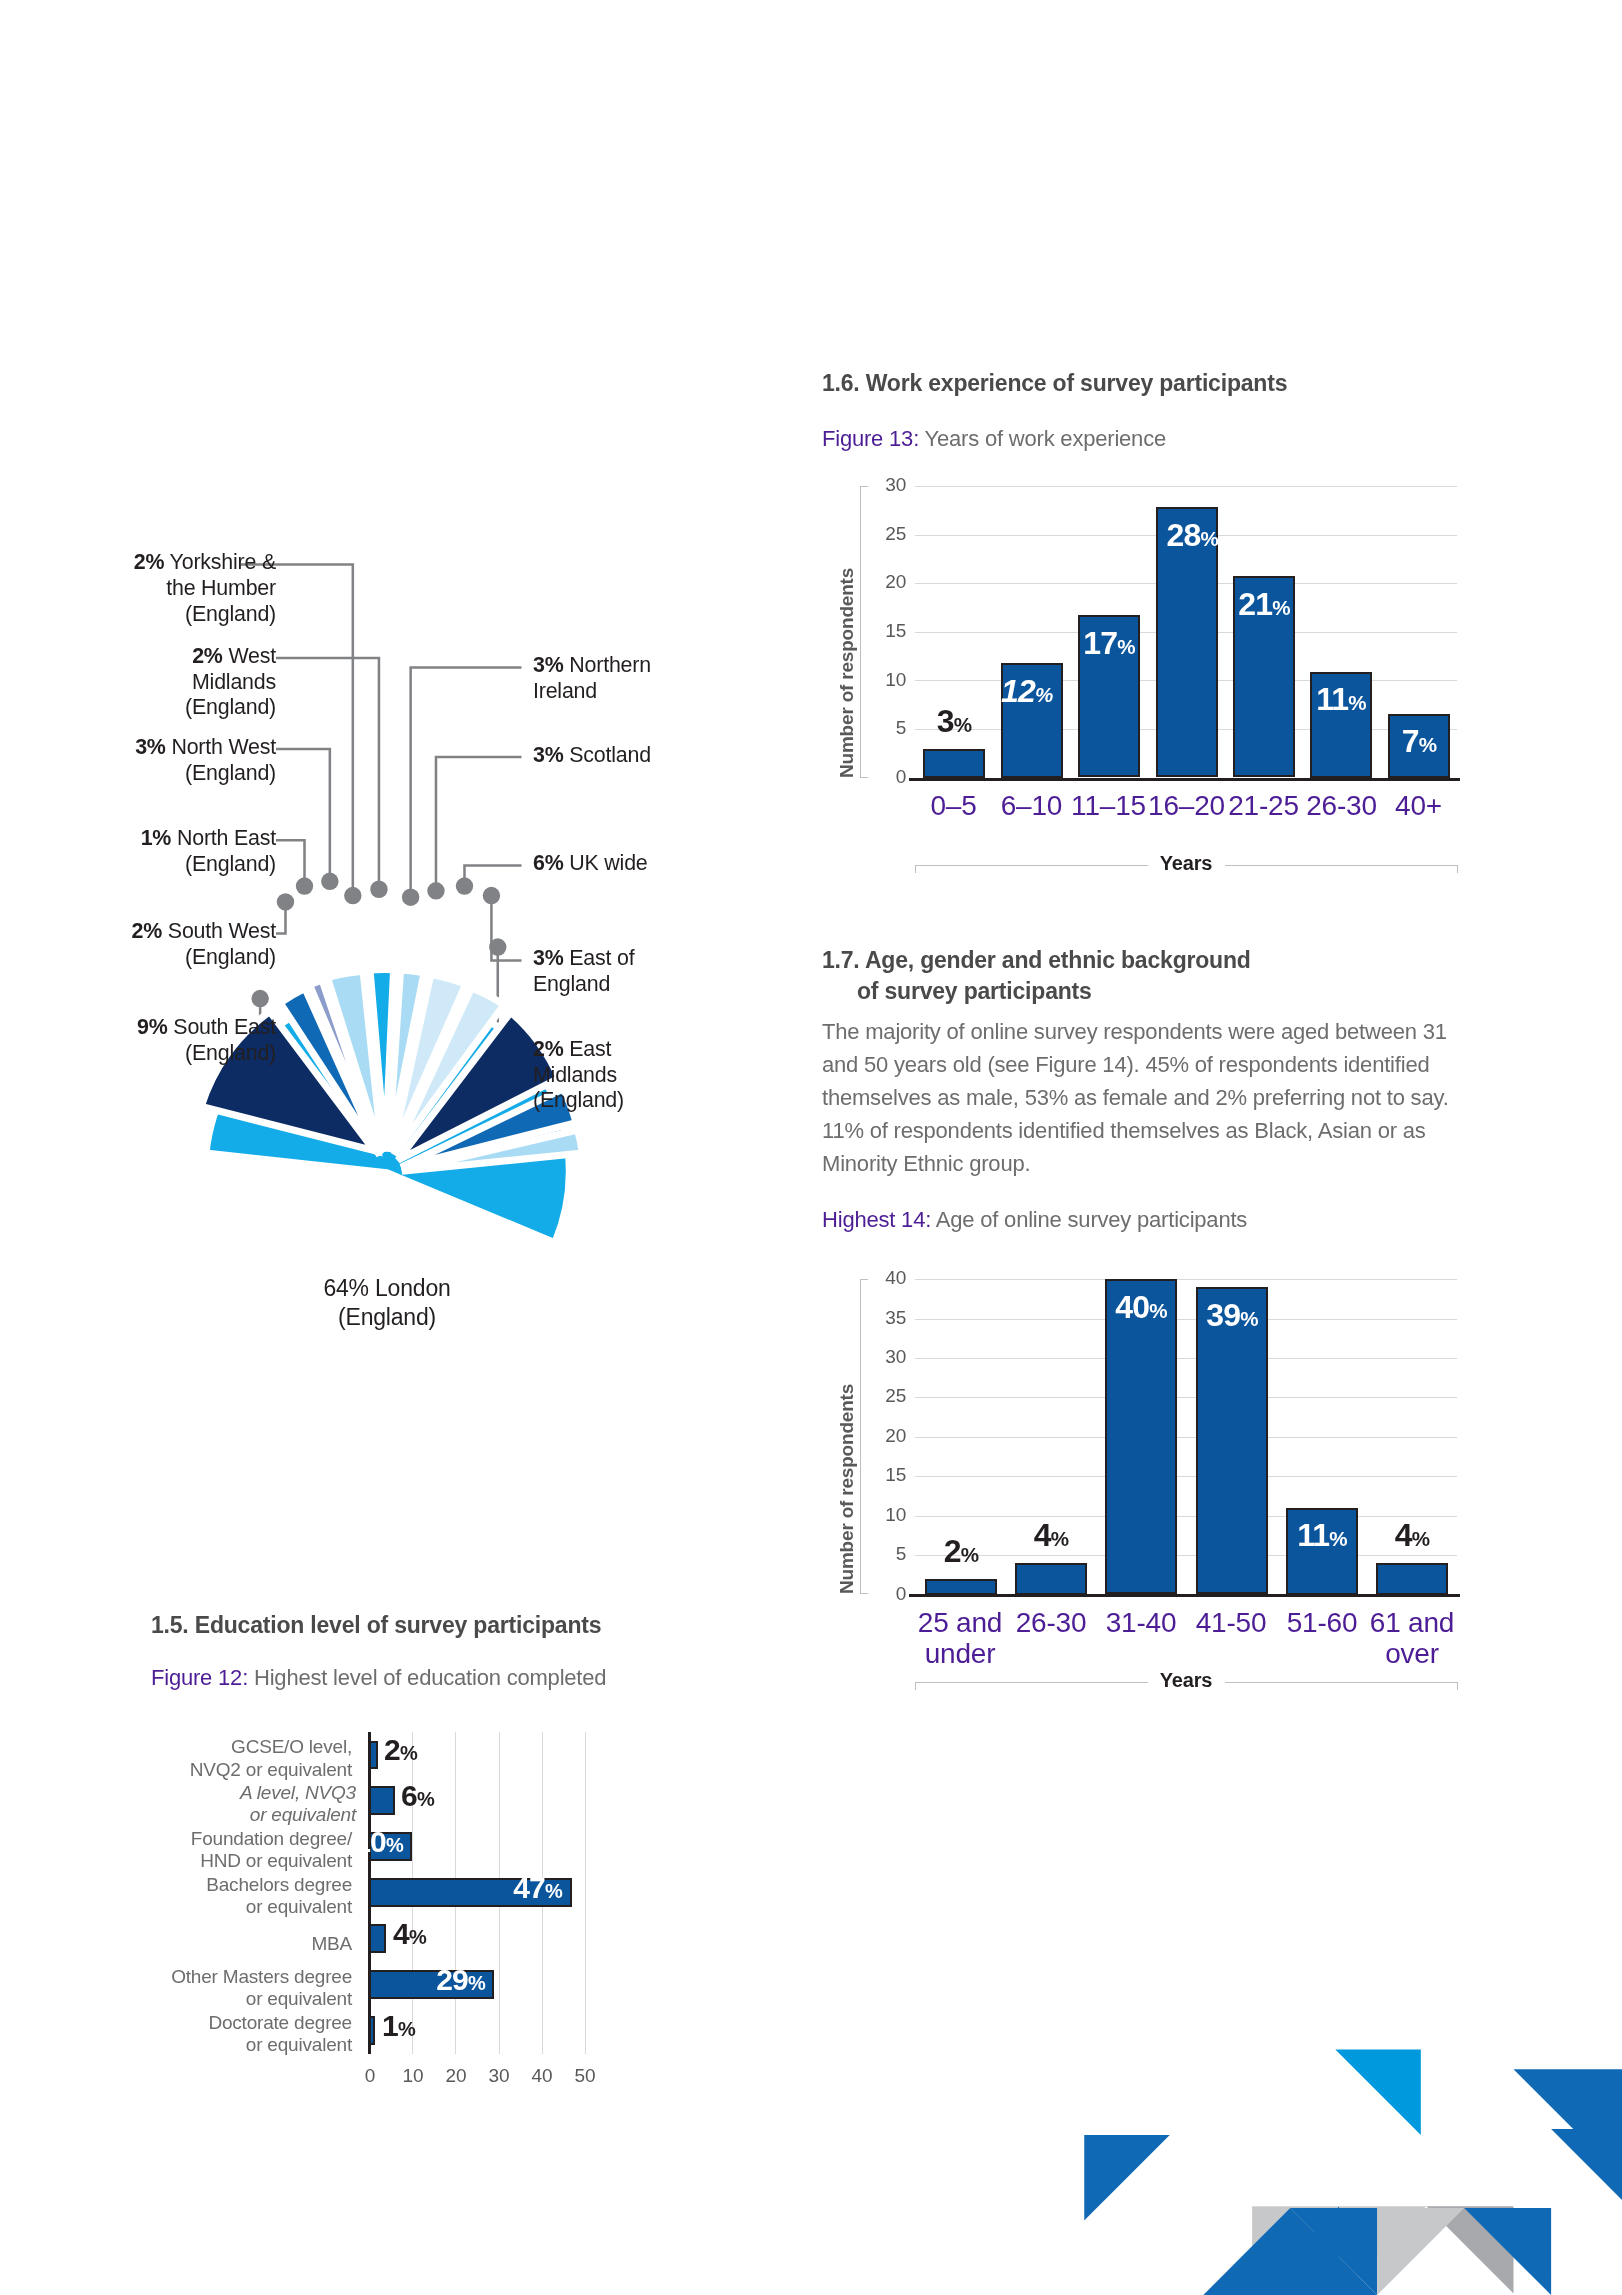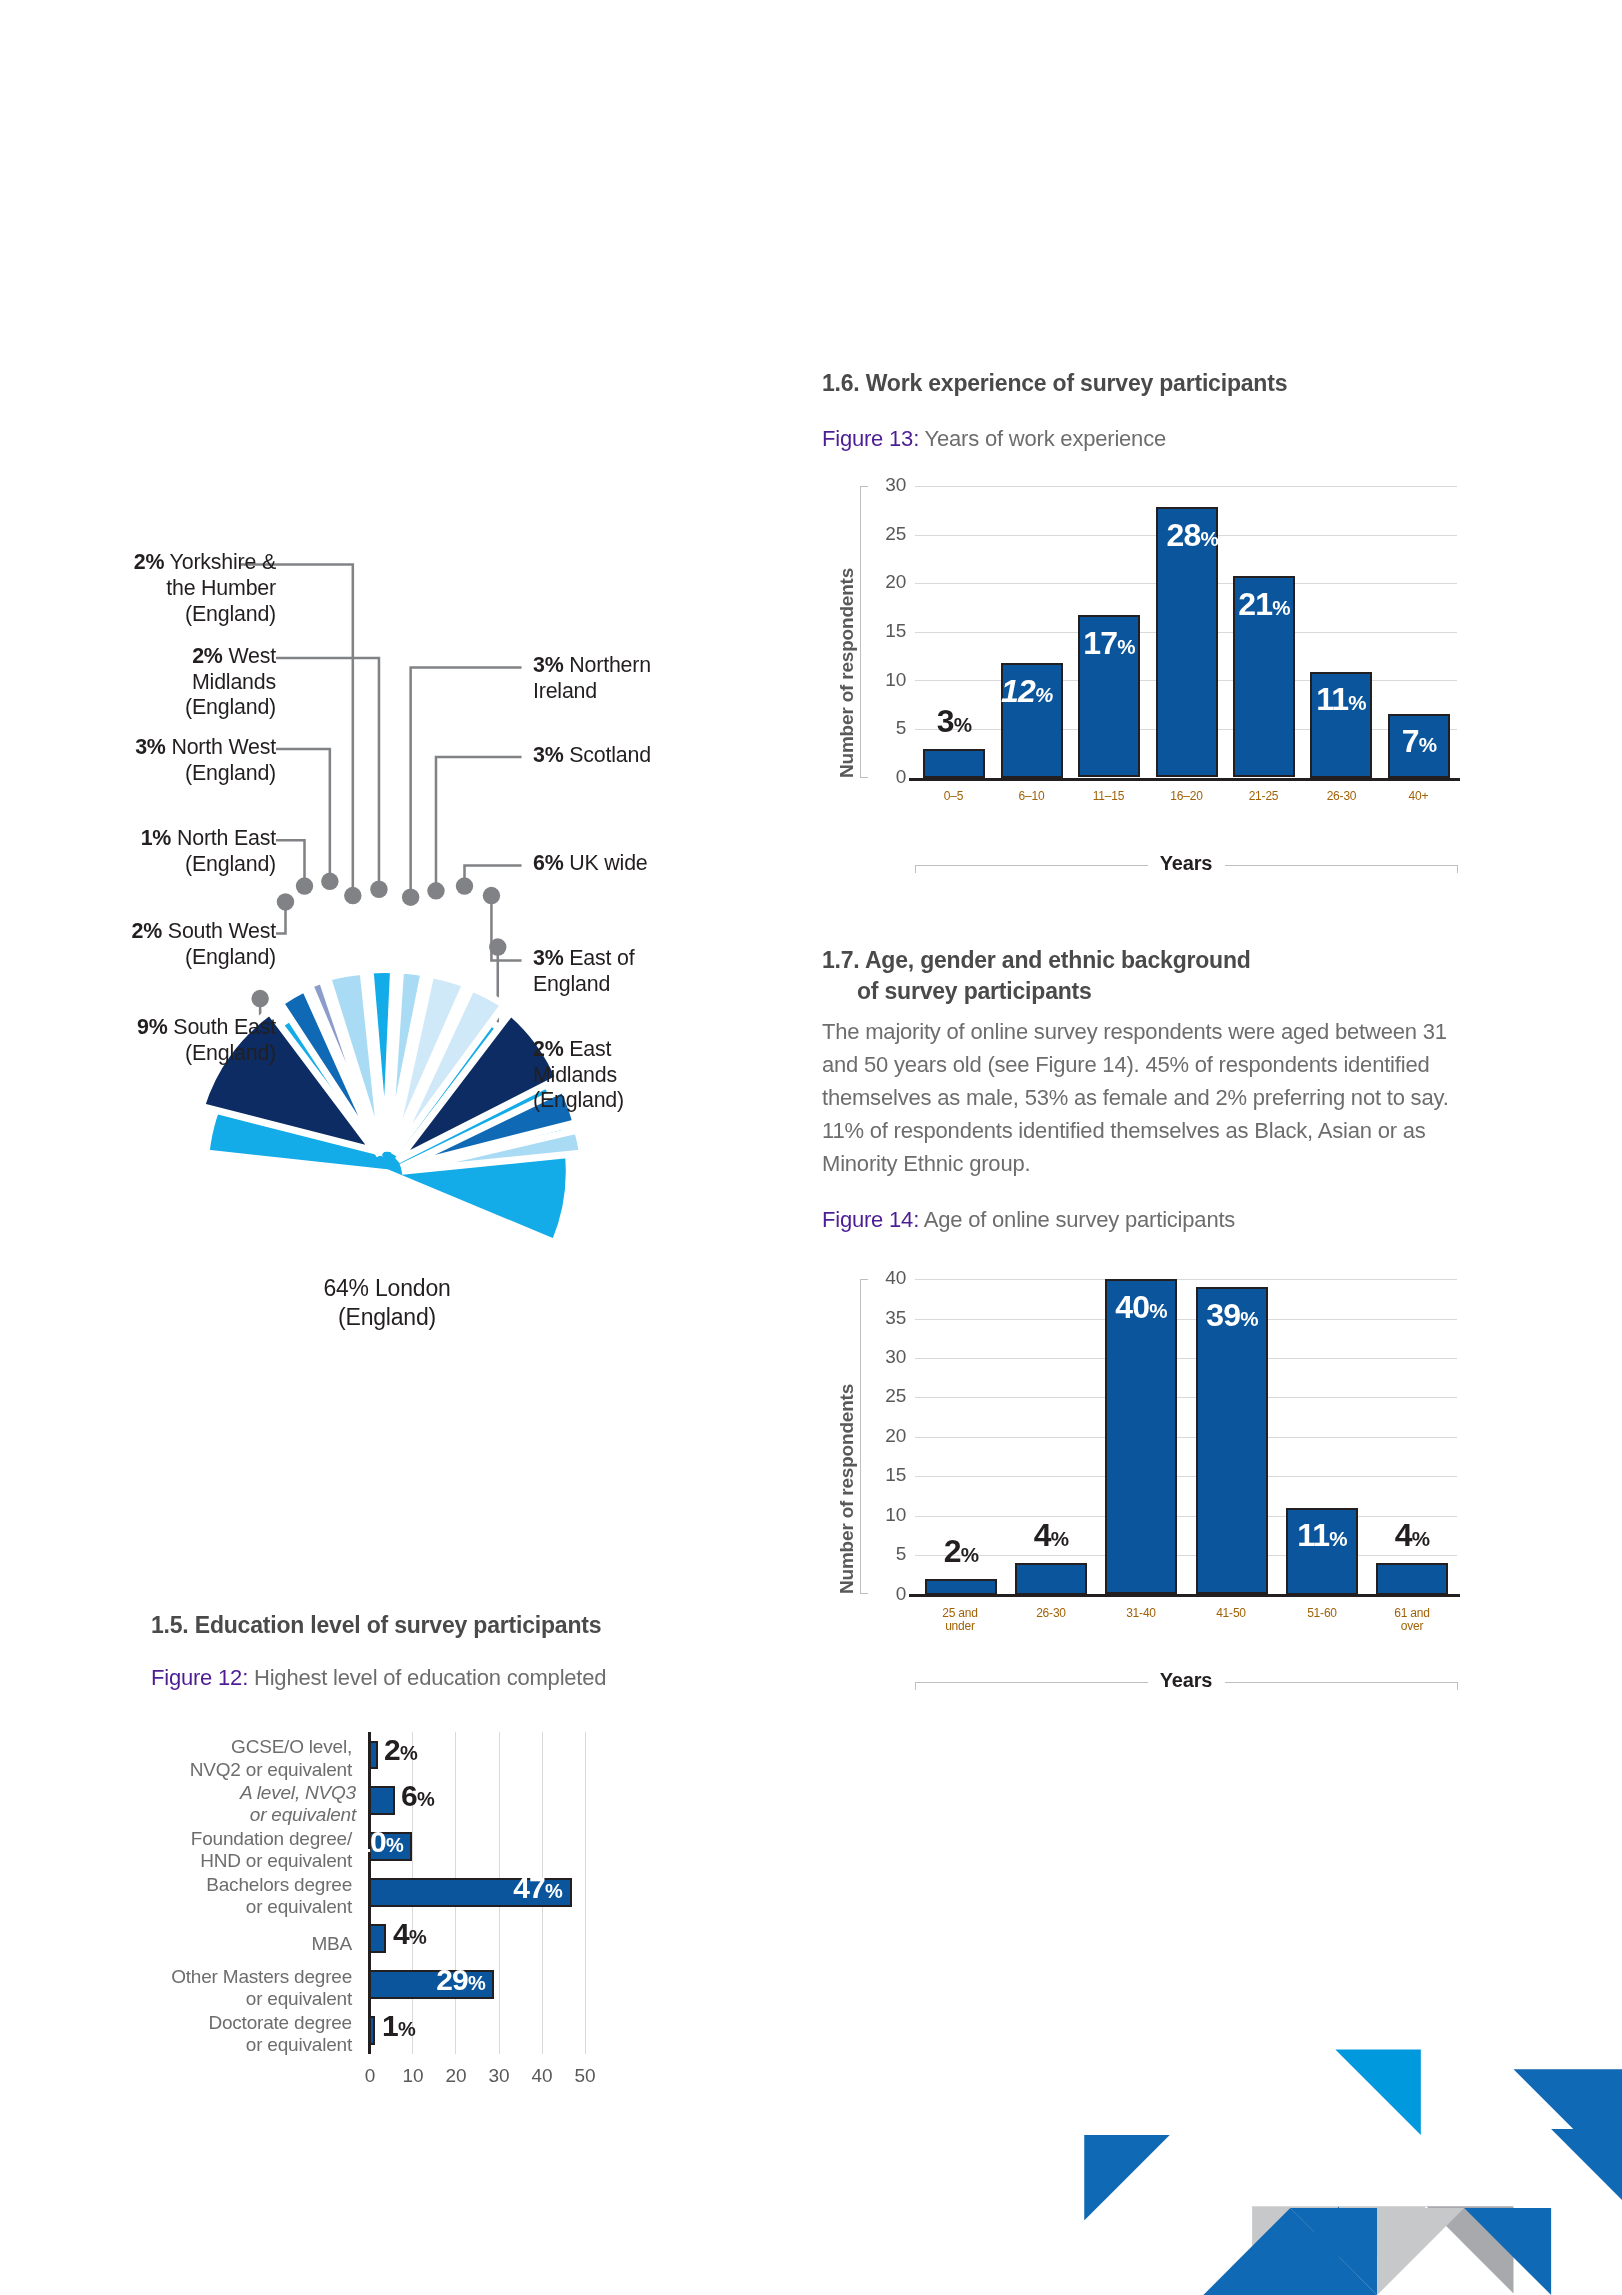--- a/index.html
+++ b/index.html
@@ -53,21 +53,21 @@
   .vbar {
     position:absolute; background:#0b559c; border:2.4px solid #231f20;
   }
   .vbar-label {
     position:absolute; color:#ffffff; font-weight:bold;
     font-size:32px; letter-spacing:-0.8px; white-space:nowrap;
   }
   .vbar-label.outside { color:#231f20; }
   .vbar-label .pct { font-size:20.6px; font-weight:bold; }
   .v-xtick {
-    position:absolute; font-size:12px; color:#a16207; text-align:center;
+    position:absolute; font-size:28px; color:#4c1d95; text-align:center;
     letter-spacing:-0.2px; line-height:1.12;
   }
   .v-xaxis-title {
     position:absolute; font-size:20px; font-weight:bold; color:#231f20;
     text-align:center; letter-spacing:-0.2px;
   }
   .bracket { position:absolute; border-top:1.6px solid #bfbfbf; }
   .ybracket {
     position:absolute; border-left:1.6px solid #bfbfbf;
     border-top:1.6px solid #bfbfbf; border-bottom:1.6px solid #bfbfbf; width:8px;
@@ -309,21 +309,21 @@
       <div class="v-xaxis-title" style="left: 93px; width: 542px; top: 377px;">Years</div>
       <div class="bracket" style="left: 93px; width: 233px; top: 390px; border-left: 1.6px solid rgb(191, 191, 191); height: 8px;"></div>
       <div class="bracket" style="left: 403px; width: 233px; top: 390px; border-right: 1.6px solid rgb(191, 191, 191); height: 8px;"></div>
     </div>
 
   <div style="position:absolute; left:822px; top:945px; width:650px;">
     <div class="h-section">1.7. Age, gender and ethnic background</div>
     <div class="h-section" style="padding-left:35px;">of survey participants</div>
     <div class="body-text" style="margin-top:8px;">The majority of online survey respondents were aged between 31 and 50 years old (see Figure 14). 45% of respondents identified themselves as male, 53% as female and 2% preferring not to say. 11% of respondents identified themselves as Black, Asian or as Minority Ethnic group.</div>
     <div class="fig-cap" style="margin-top:27px;">
-      <b>Figure 14:</b>
+      <b>Highest 14:</b>
       <span>Age of online survey participants</span>
     </div>
   </div>
 
   <div class="vchart" id="chart14" style="left:822px; top:1268px; width:650px; height:444px;">
       <div class="v-ylabel" style="left: 14.3px; top: 326px;">Number of respondents</div>
       <div class="ybracket" style="left: 38px; top: 11px; height: 315px;"></div>
       <div class="v-ytick" style="left: 41px; top: 315px;">0</div>
       <div class="gridline" style="left: 93px; top: 287px; width: 542px;"></div>
       <div class="v-ytick" style="left: 41px; top: 275px;">5</div>

